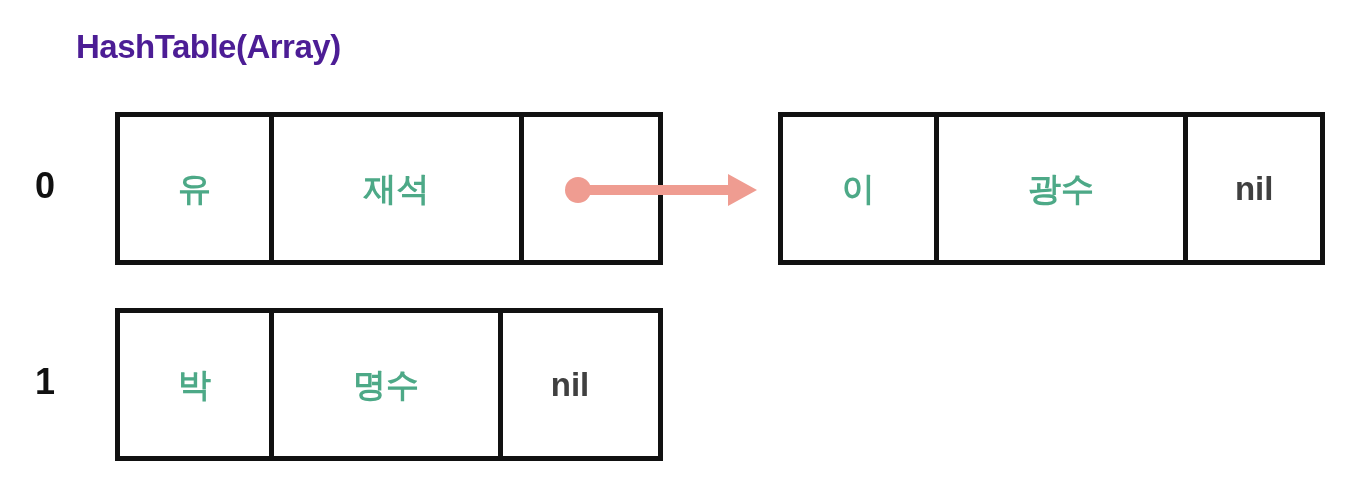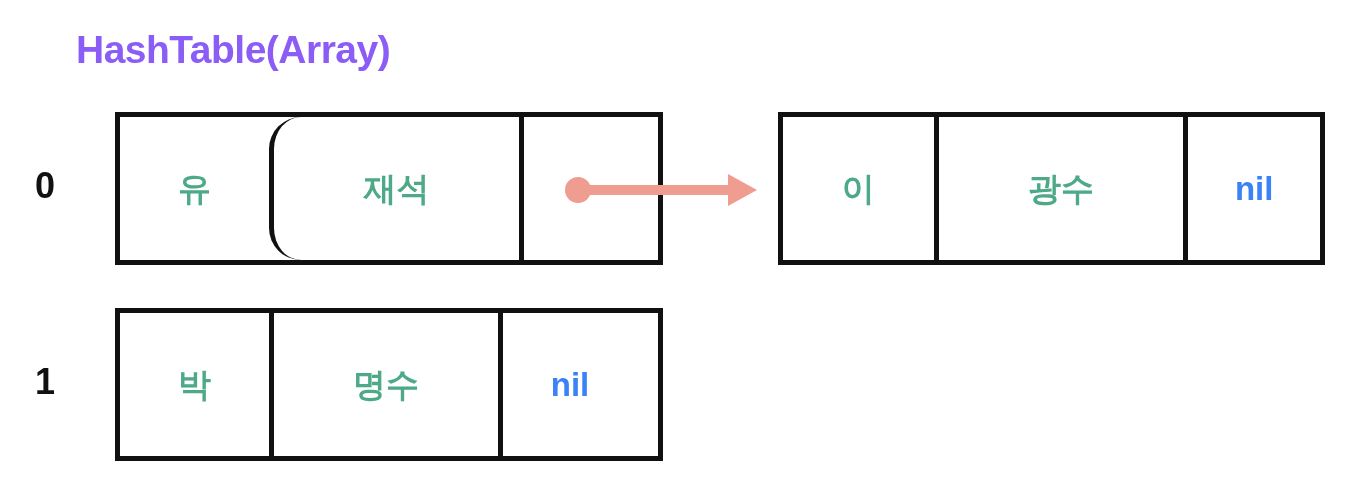--- a/index.html
+++ b/index.html
@@ -19,23 +19,23 @@
   .diagram {
     position: absolute;
     inset: 0;
   }
 
   
   .title {
     position: absolute;
     left: 76px;
     top: 28px;
-    font-size: 39px;
+    font-size: 33px;
     font-weight: bold;
-    color: #8b5cf6;
+    color: #4c1d95;
     letter-spacing: -0.5px;
     white-space: nowrap;
   }
 
   
   .index-label {
     position: absolute;
     width: 46px;
     text-align: center;
     font-size: 36px;
@@ -66,26 +66,26 @@
   .cell + .cell {
     border-left: 5px solid #111111;
   }
   .cell-text {
     font-size: 33px;
     font-weight: bold;
     line-height: 1;
     white-space: nowrap;
   }
   .text-key  { color: #4DA987; }
-  .text-nil  { color: #3b82f6; }
+  .text-nil  { color: #404040; }
 
   
   .node-0-head { left: 115px; top: 112px; width: 548px; height: 153px; }
   .node-0-head .c1 { width: 149px; }
-  .node-0-head .c2 { width: 250px; border-radius: 32px; }
+  .node-0-head .c2 { width: 250px; }
   .node-0-head .c3 { width: 139px; }
 
   
   .node-0-next { left: 778px; top: 112px; width: 547px; height: 153px; }
   .node-0-next .c1 { width: 152px; }
   .node-0-next .c2 { width: 252px; align-items: center; }
   .node-0-next .c3 { width: 138px; }
 
   
   .node-1-head { left: 115px; top: 308px; width: 548px; height: 153px; }

